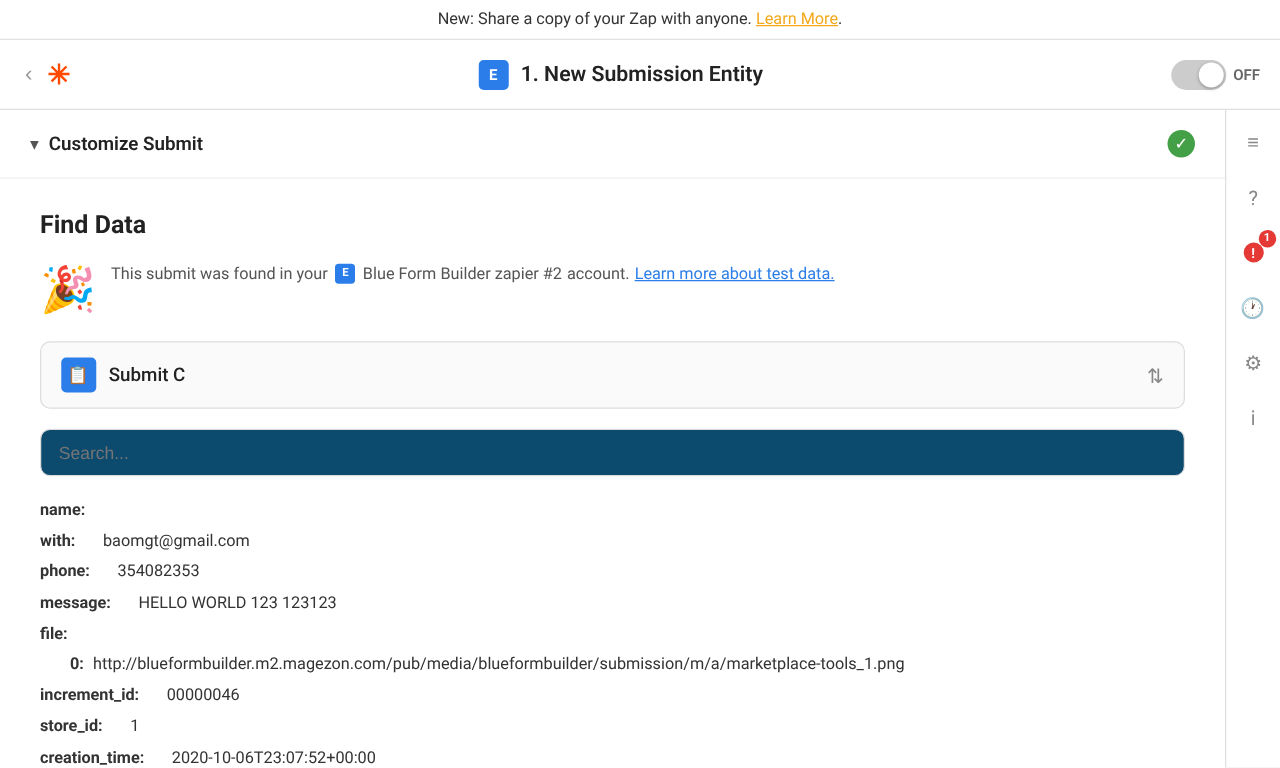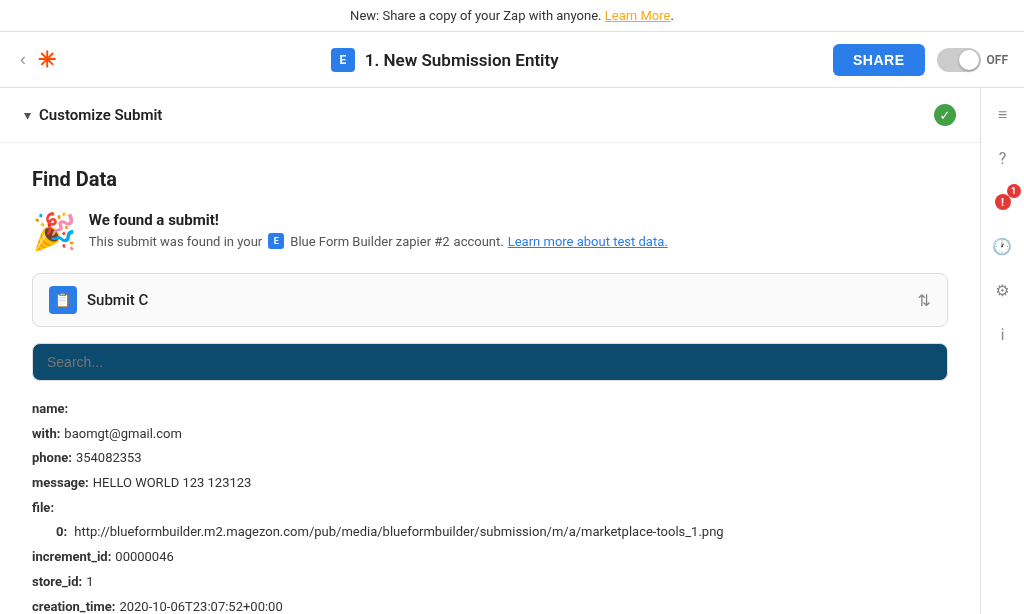--- a/index.html
+++ b/index.html
@@ -135,21 +135,21 @@
       padding: 10px 14px;
       font-size: 14px;
       color: #999;
       outline: none;
       margin-bottom: 16px;
       background: #0c4a6e;
     }
 
     
     .data-fields { font-size: 13px; color: #333; line-height: 1.9; }
-    .data-row { display: flex; flex-wrap: wrap; }
+    .data-row { display: flex; flex-wrap: wrap; gap: 18px; }
     .data-key { font-weight: 700; margin-right: 4px; }
     .data-value { font-weight: 400; }
     .data-indent { padding-left: 24px; }
   </style>
 </head>
 <body>
 
 <div class="notif-bar">
   <span>New: Share a copy of your Zap with anyone.</span>
   <a href="#">Learn More</a>.
@@ -158,21 +158,20 @@
 <div class="header">
   <div class="header-left">
     <button class="back-btn">‹</button>
     <span class="zapier-logo">✳</span>
   </div>
   <div class="header-center">
     <div class="step-badge">E</div>
     <span class="header-title">1. New Submission Entity</span>
   </div>
   <div class="header-right">
-    <button class="share-btn">SHARE</button>
     <div class="toggle-wrap">
       <div class="toggle-track">
         <div class="toggle-thumb"></div>
       </div>
       <span class="toggle-label">OFF</span>
     </div>
   </div>
 </div>
 
 <div class="main-layout">
@@ -188,21 +187,20 @@
         <div class="check-circle">✓</div>
       </div>
 
       <div class="card-body">
         <div class="find-data-title">Find Data</div>
 
         
         <div class="found-banner">
           <span class="party-emoji">🎉</span>
           <div class="found-text-wrap">
-            <div class="found-title">We found a submit!</div>
             <div class="found-desc">
               <span>This submit was found in your</span>
               <span class="mini-badge">E</span>
               <span>Blue Form Builder zapier #2</span>
               <span>account.</span>
               <a href="#">Learn more about test data.</a>
             </div>
           </div>
         </div>
 

